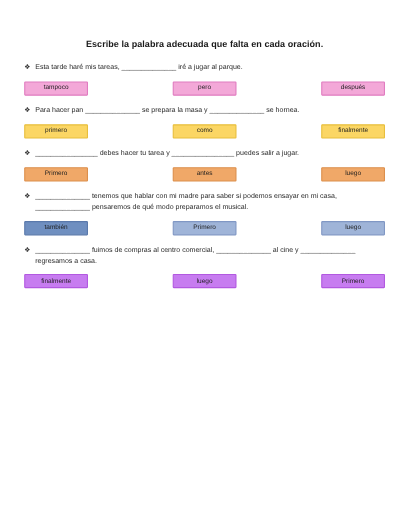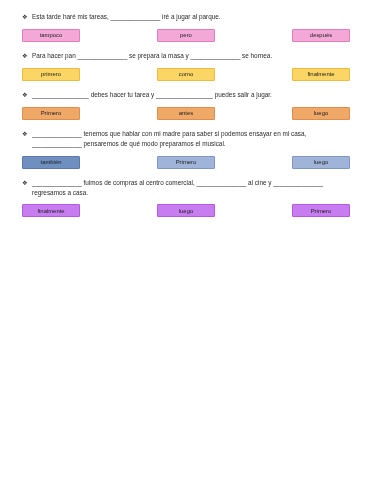--- a/index.html
+++ b/index.html
@@ -67,20 +67,21 @@
     font-size: 5.9px;
     color: #1d1d1d;
     box-sizing: border-box;
   }
 </style>
 </head>
 <body>
 
 <div class="page">
 
+  <div class="title">Escribe la palabra adecuada que falta en cada oración.</div>
 
   <div class="content">
 
     <div class="qrow">
       <span class="bullet">❖</span>
       <span class="qtext">Esta tarde haré mis tareas, ______________ iré a jugar al parque.</span>
     </div>
     <div class="options">
       <div class="opt" id="o0-0" style="background: rgb(243, 168, 216); border: 1px solid rgb(224, 124, 192);">
           <span>tampoco</span>

